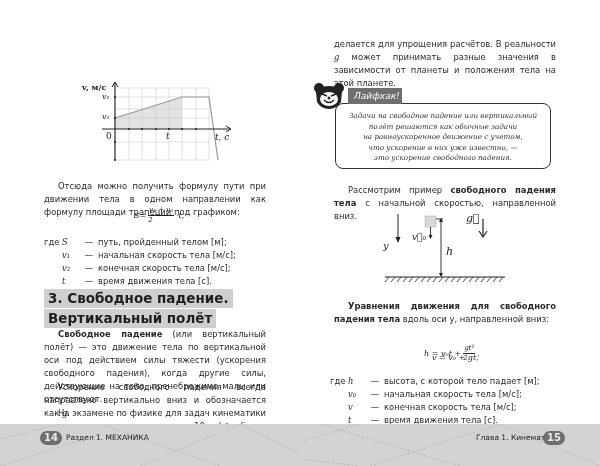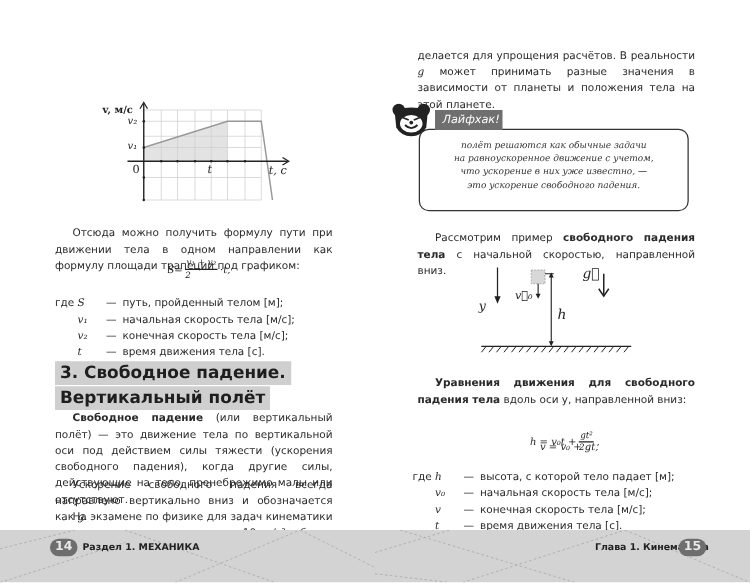--- a/index.html
+++ b/index.html
@@ -19,21 +19,21 @@
   .heading { position:absolute; left:44px; top:289px; font-weight:bold; font-size:13.5px; line-height:19px; color:#1e1e1e; }
   .heading span { display:inline-block; background:#cfcfcf; padding:0 4px; margin-bottom:1px; }
   .formula { position:absolute; font-family:"DejaVu Serif", serif; font-style:italic; font-size:8px; color:#222; display:flex; align-items:center; }
   .frac { display:inline-flex; flex-direction:column; align-items:flex-start; margin:0 2px; font-size:7px; line-height:9px; }
   .frac .num { border-bottom:0.8px solid #222; padding:0 1px; }
   .footer { position:absolute; top:424px; height:42px; width:300px; background:#d3d3d3; overflow:hidden; }
   .footer.left { left:0; }
   .footer.right { left:300px; }
   .footer svg { position:absolute; left:0; top:0; }
   .pagenum { position:absolute; top:7px; width:22px; height:14px; background:#6e6e6e; color:#e9e9e9; border-radius:7px; font-weight:bold; font-size:10px; line-height:14px; text-align:center; }
-  .foot-text { position:absolute; top:8px; font-weight:bold; font-size:7.5px; line-height:12px; color:#222; }
+  .foot-text { position:absolute; top:8px; font-weight:normal; font-size:7.5px; line-height:12px; color:#222; }
   .tip-box { position:absolute; left:335px; top:103px; width:216px; height:66px; border:1.6px solid #333; border-radius:8px; background:#fff; }
   .tip-text { position:absolute; left:0; top:7px; width:100%; text-align:center; font-family:"DejaVu Serif", serif; font-style:italic; font-size:7.2px; line-height:10.5px; color:#333; }
   .tip-label { position:absolute; left:348px; top:88px; width:54px; height:16px; background:#6f6f6f; color:#fff; font-size:9px; line-height:16px; padding-left:6px; font-style:italic; }
   .bear { position:absolute; left:313px; top:82px; }
 </style>
 </head>
 <body>
 
 <div class="page left">
 
@@ -150,20 +150,21 @@
   <div class="pagenum" style="left:40px;">14</div>
   <div class="foot-text" style="left:66px;">Раздел 1. МЕХАНИКА</div>
 </div>
 
 <div class="page right"></div>
 
 <div class="p" style="left:334px; top:38px; width:222px;"><span>делается для упрощения расчётов. В реальности </span><span class="i">g</span><span> может принимать разные значения в зависимости от планеты и положения тела на этой планете.</span></div>
 
 <div class="tip-box">
   <div class="tip-text">
+    <div>Задачи на свободное падение или вертикальный</div>
     <div>полёт решаются как обычные задачи</div>
     <div>на равноускоренное движение с учетом,</div>
     <div>что ускорение в них уже известно, —</div>
     <div>это ускорение свободного падения.</div>
   </div>
 </div>
 <div class="tip-label">Лайфхак!</div>
 <svg class="bear" width="32" height="28" viewBox="0 0 32 28">
   <circle cx="6" cy="6" r="5" fill="#222"></circle>
   <circle cx="26" cy="6" r="5" fill="#222"></circle>

